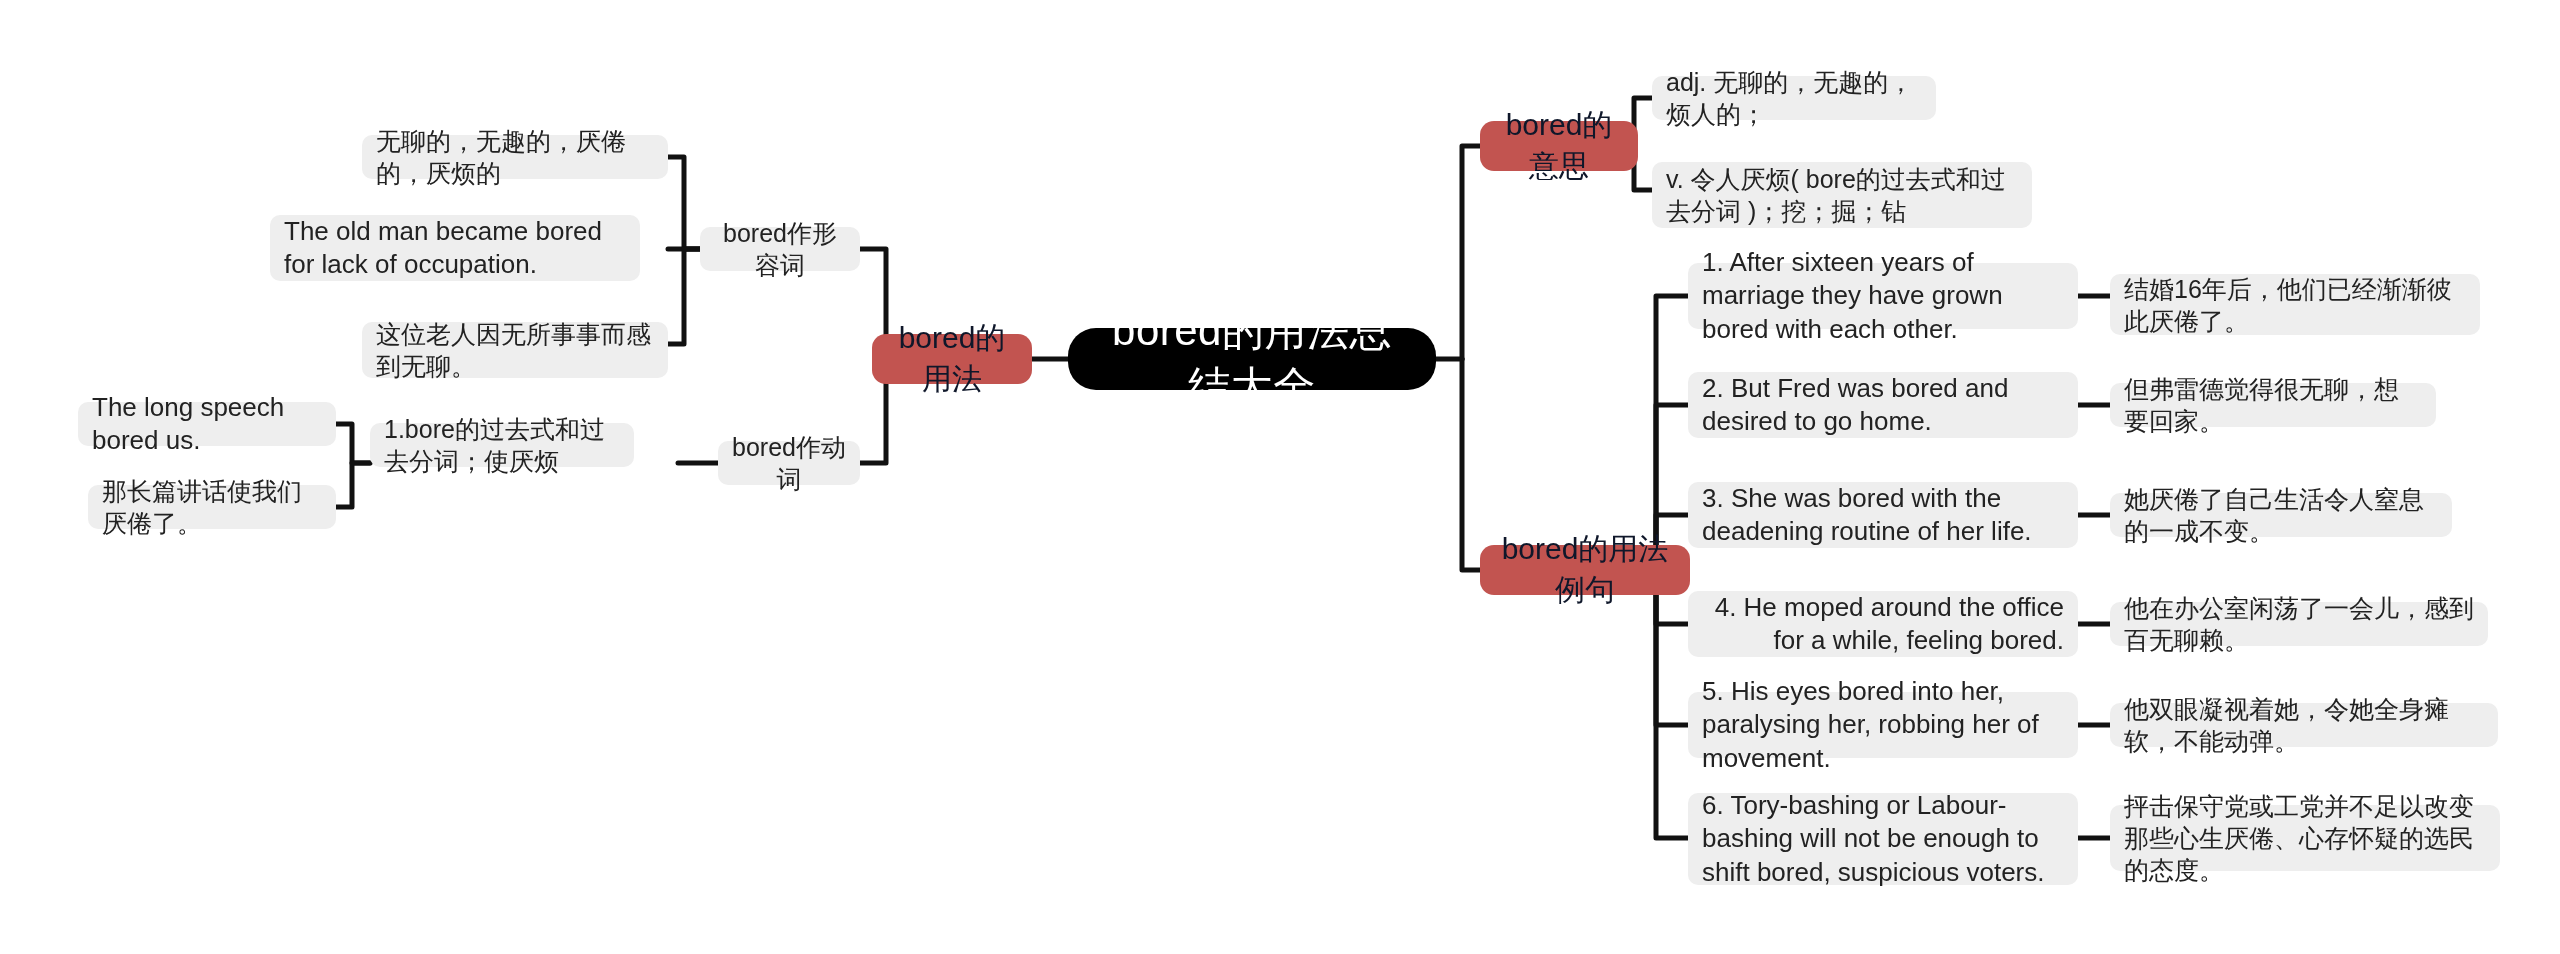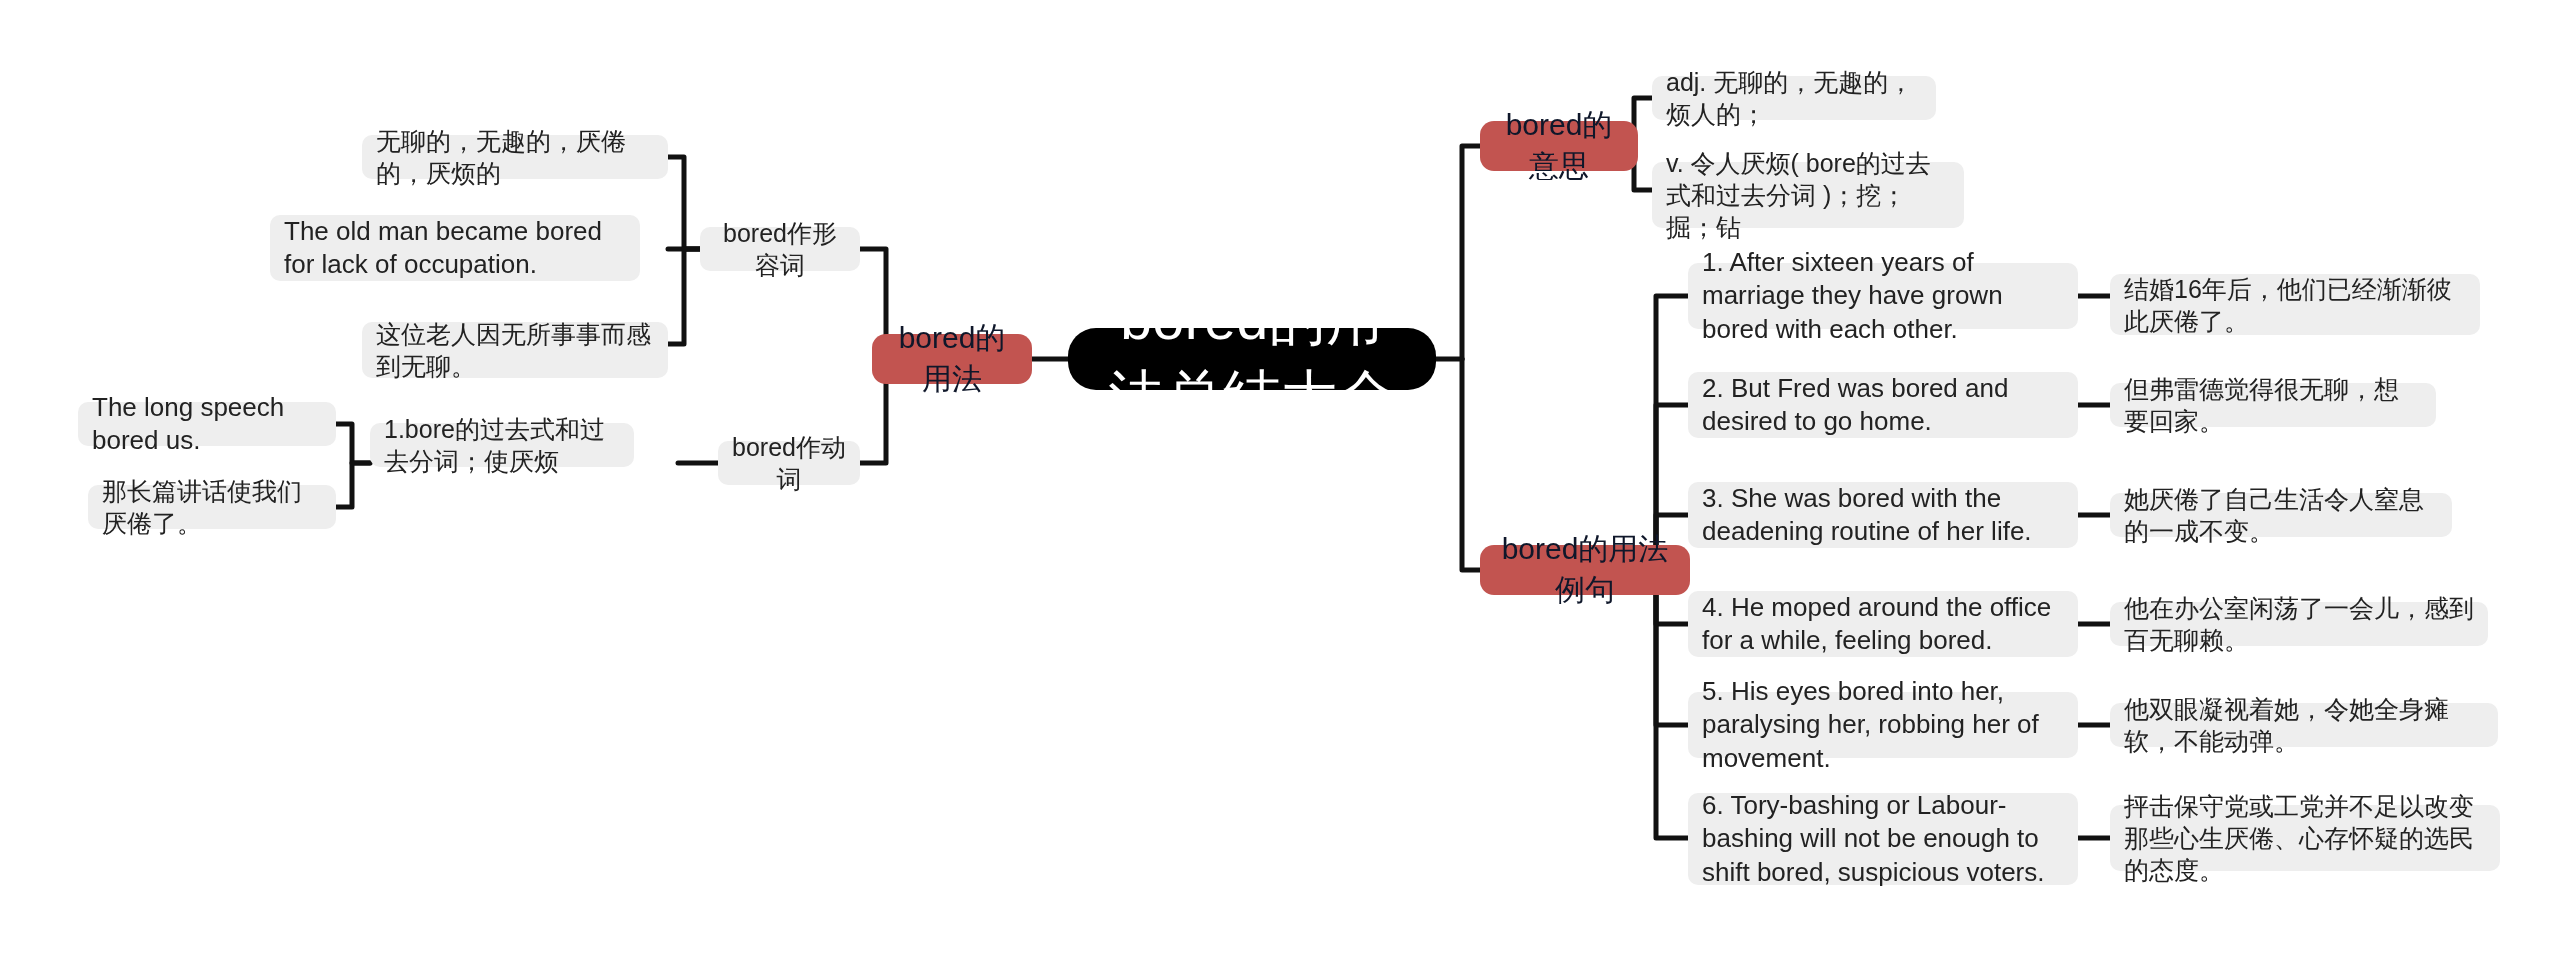--- a/index.html
+++ b/index.html
@@ -35,21 +35,21 @@
     align-items: center;
     border-radius: 10px;
     z-index: 5;
   }
 
   
   .node-root {
     background: #000000;
     color: #ffffff;
     border-radius: 28px;
-    font-size: 57px;
+    font-size: 42px;
     letter-spacing: 0.5px;
     padding: 0 26px;
     justify-content: center;
   }
 
   
   .node-red {
     background: #c25450;
     color: #0f172a;
     border-radius: 14px;
@@ -175,34 +175,34 @@
   </div>
 
   <div class="node node-grey cn center-line" style="left:88px; top:485px; width:248px; height:44px;">
     <span class="node-text">那长篇讲话使我们厌倦了。</span>
   </div>
 
   <div class="node node-grey cn center-line" style="left:1652px; top:76px; width:284px; height:44px;">
     <span class="node-text">adj. 无聊的，无趣的，烦人的；</span>
   </div>
 
-  <div class="node node-grey cn" style="left:1652px; top:162px; width:312px; height:66px;">
+  <div class="node node-grey cn" style="left:1652px; top:162px; width:380px; height:66px;">
     <span class="node-text">v. 令人厌烦( bore的过去式和过去分词 )；挖；掘；钻</span>
   </div>
 
   <div class="node node-grey" style="left:1688px; top:263px; width:390px; height:66px;">
     <span class="node-text">1. After sixteen years of marriage they have grown bored with each other.</span>
   </div>
   <div class="node node-grey" style="left:1688px; top:372px; width:390px; height:66px;">
     <span class="node-text">2. But Fred was bored and desired to go home.</span>
   </div>
   <div class="node node-grey" style="left:1688px; top:482px; width:390px; height:66px;">
     <span class="node-text">3. She was bored with the deadening routine of her life.</span>
   </div>
-  <div class="node node-grey" style="left:1688px; top:591px; width:390px; height:66px;">
+  <div class="node node-grey" style="left:1688px; top:591px; width:390px; height:66px;text-align:right;">
     <span class="node-text">4. He moped around the office for a while, feeling bored.</span>
   </div>
   <div class="node node-grey" style="left:1688px; top:692px; width:390px; height:66px;">
     <span class="node-text">5. His eyes bored into her, paralysing her, robbing her of movement.</span>
   </div>
   <div class="node node-grey" style="left:1688px; top:793px; width:390px; height:92px;">
     <span class="node-text">6. Tory-bashing or Labour-bashing will not be enough to shift bored, suspicious voters.</span>
   </div>
 
   <div class="node node-grey cn center-line" style="left:2110px; top:274px; width:370px; height:61px;">

